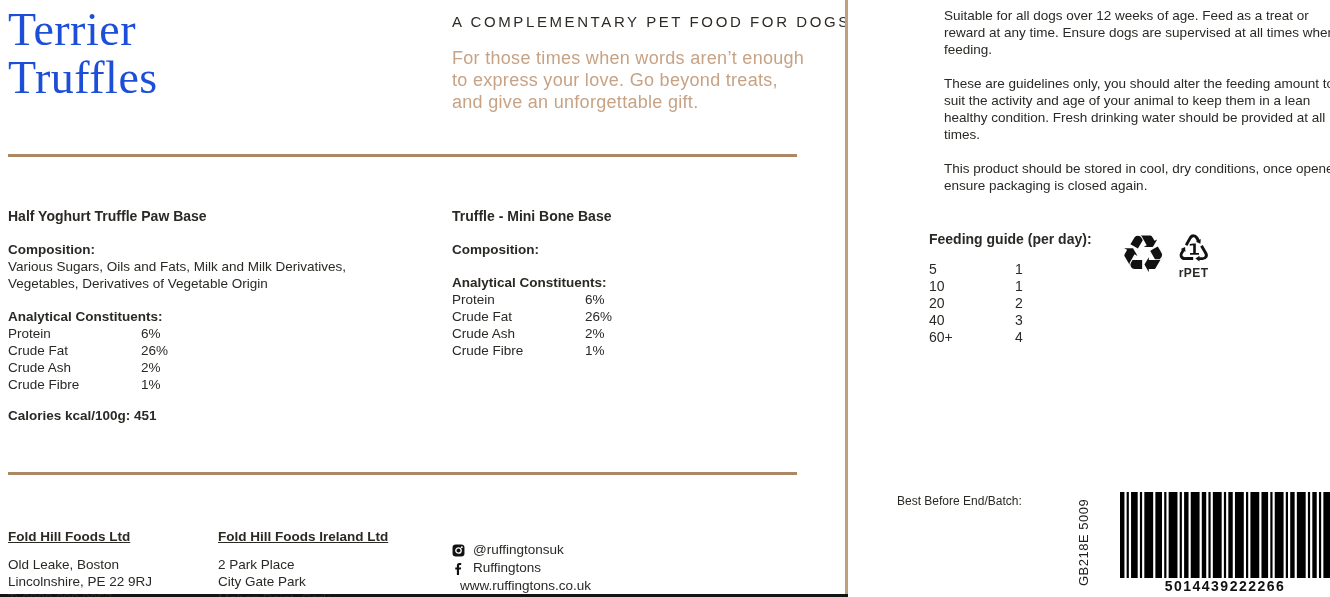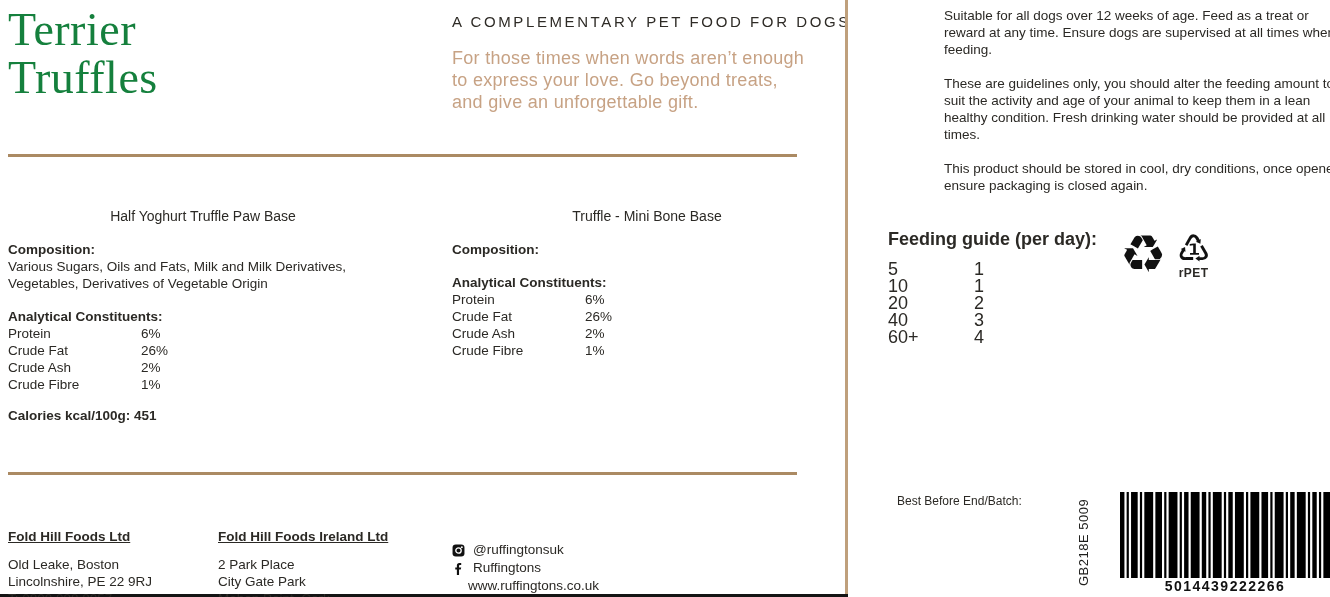--- a/index.html
+++ b/index.html
@@ -9,21 +9,21 @@
     position: relative;
     width: 1330px; height: 597px;
     background: #ffffff;
     overflow: hidden;
     color: #2b2925;
   }
   
   .brand-title {
     position: absolute; left: 8px; top: 6px;
     font-family: "Liberation Serif", "DejaVu Serif", serif;
-    font-size: 46px; line-height: 48px; color: #15803d;
+    font-size: 46px; line-height: 48px; color: #1d4ed8;
     letter-spacing: 0.5px;
   }
   
   .subtitle {
     position: absolute; left: 452px; top: 13px;
     font-size: 15px; letter-spacing: 2.6px; color: #2e2b26;
   }
   .tagline {
     position: absolute; left: 452px; top: 47px;
     font-size: 18px; line-height: 22px; color: #c7a284;
@@ -32,30 +32,30 @@
   
   .rule-tan { position: absolute; height: 3px; background: #ab8a63; }
   .rule-top { left: 8px; top: 154px; width: 789px; }
   .rule-footer { left: 8px; top: 472px; width: 789px; }
   .divider-vertical { position: absolute; left: 845px; top: 0; width: 3px; height: 597px; background: #bfa07c; }
   .rule-bottom-black { position: absolute; left: 0; top: 594px; width: 848px; height: 3px; background: #141414; }
   
   .product-col { position: absolute; top: 208px; width: 390px; font-size: 13.5px; line-height: 17px; }
   .product-col.col-1 { left: 8px; }
   .product-col.col-2 { left: 452px; }
-  .product-name { font-weight: normal; font-size: 14px; margin-bottom: 16px; text-align: center; }
+  .product-name { font-weight: bold; font-size: 14px; margin-bottom: 16px; }
   .section-label { font-weight: bold; margin-top: 16px; }
   .analytical-row { display: flex; }
   .analytical-row .a-label { width: 133px; }
   .calories-line { font-weight: bold; margin-top: 14px; }
   .comp-text { width: 385px; }
   
   .right-panel { position: absolute; left: 897px; top: 7px; width: 404px; font-size: 13.5px; line-height: 17px; margin-left: 47px; }
   .right-panel p { margin-bottom: 17px; }
-  .feeding-guide { position: absolute; left: 888px; top: 231px; font-size: 18px; line-height: 17px; }
+  .feeding-guide { position: absolute; left: 929px; top: 231px; font-size: 14px; line-height: 17px; }
   .fg-title { font-weight: bold; margin-bottom: 3px; }
   .fg-headers { display: flex; }
   .fg-head-col { width: 86px; }
   .fg-head-col span { text-decoration: underline; text-underline-offset: 3px; }
   .fg-rows { margin-top: 13px; }
   .fg-row { display: flex; }
   .fg-row .fg-weight { width: 86px; }
   
   .recycle-block { position: absolute; left: 1120px; top: 228px; }
   .recycle-icons { display: flex; align-items: flex-start; }
@@ -79,21 +79,21 @@
   }
   
   .footer-company { position: absolute; top: 528px; font-size: 13.5px; line-height: 17px; }
   .footer-company.company-1 { left: 8px; }
   .footer-company.company-2 { left: 218px; }
   .company-name { font-weight: bold; margin-bottom: 11px; text-decoration: underline; }
   .footer-social { position: absolute; left: 452px; top: 541px; font-size: 13.5px; line-height: 18px; }
   .social-row { display: flex; align-items: center; }
   .social-icon { width: 13px; height: 13px; margin-right: 8px; flex: 0 0 13px; }
   .social-icon svg { display: block; width: 13px; height: 13px; }
-  .website-row { margin-left: 16px; }
+  .website-row { margin-left: 8px; }
 </style>
 </head>
 <body>
 
 <div class="sheet">
 
   <div class="brand-title">
     <div>Terrier</div>
     <div>Truffles</div>
   </div>

